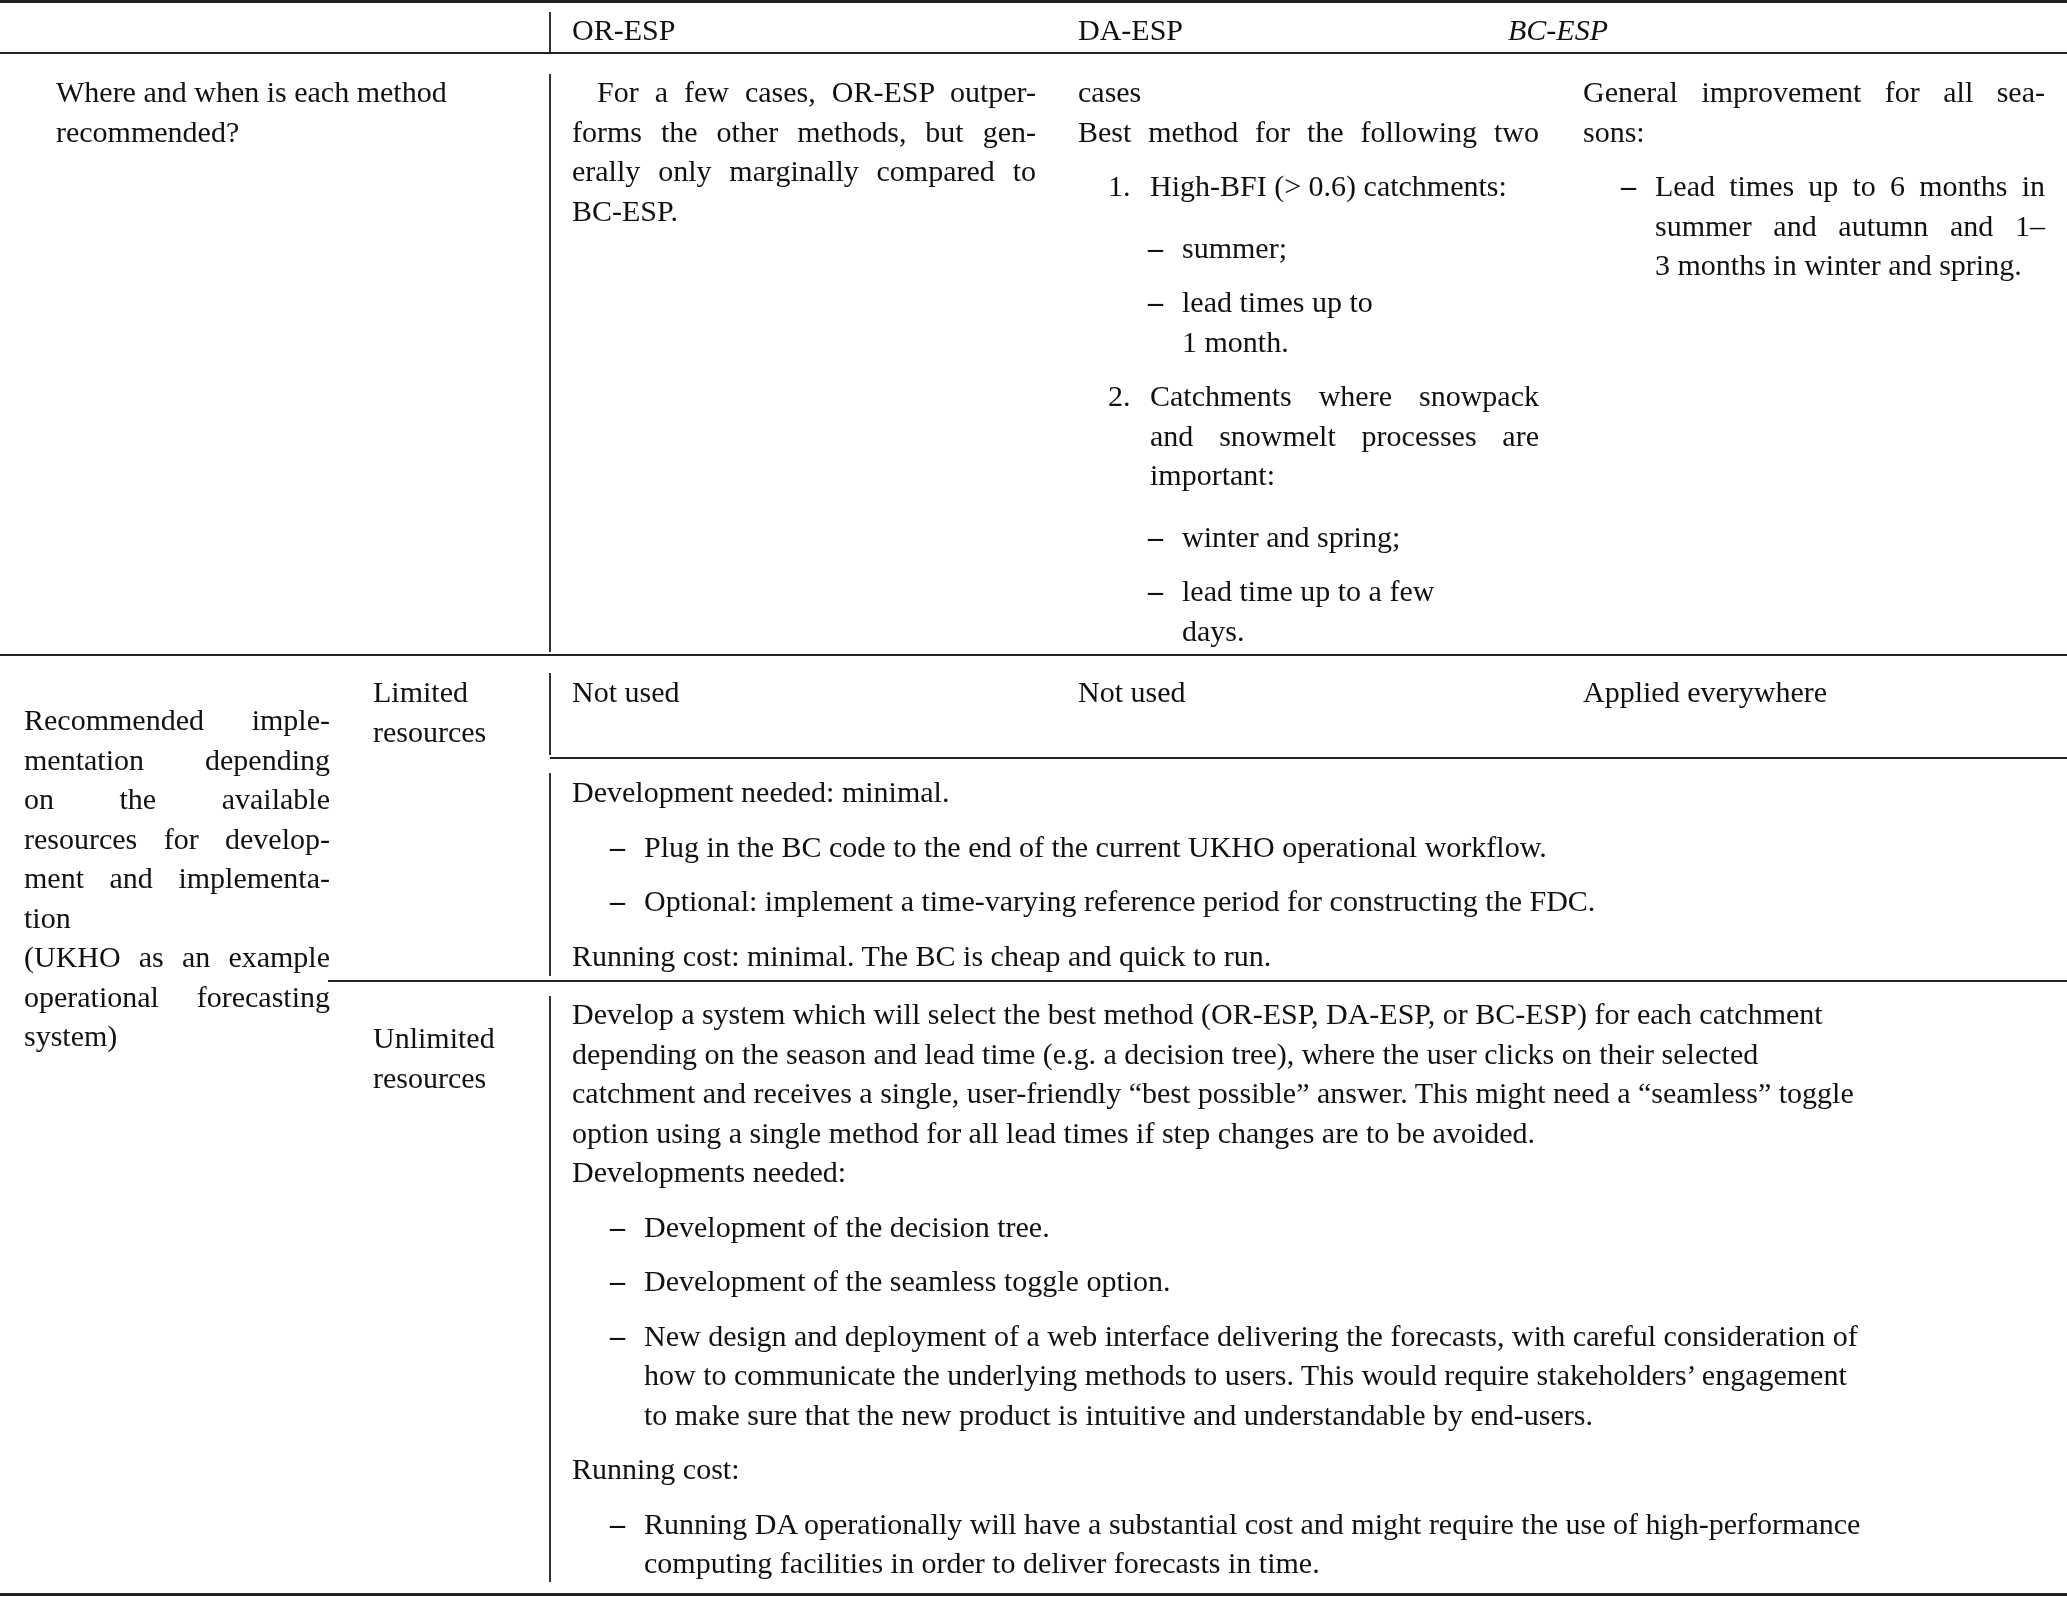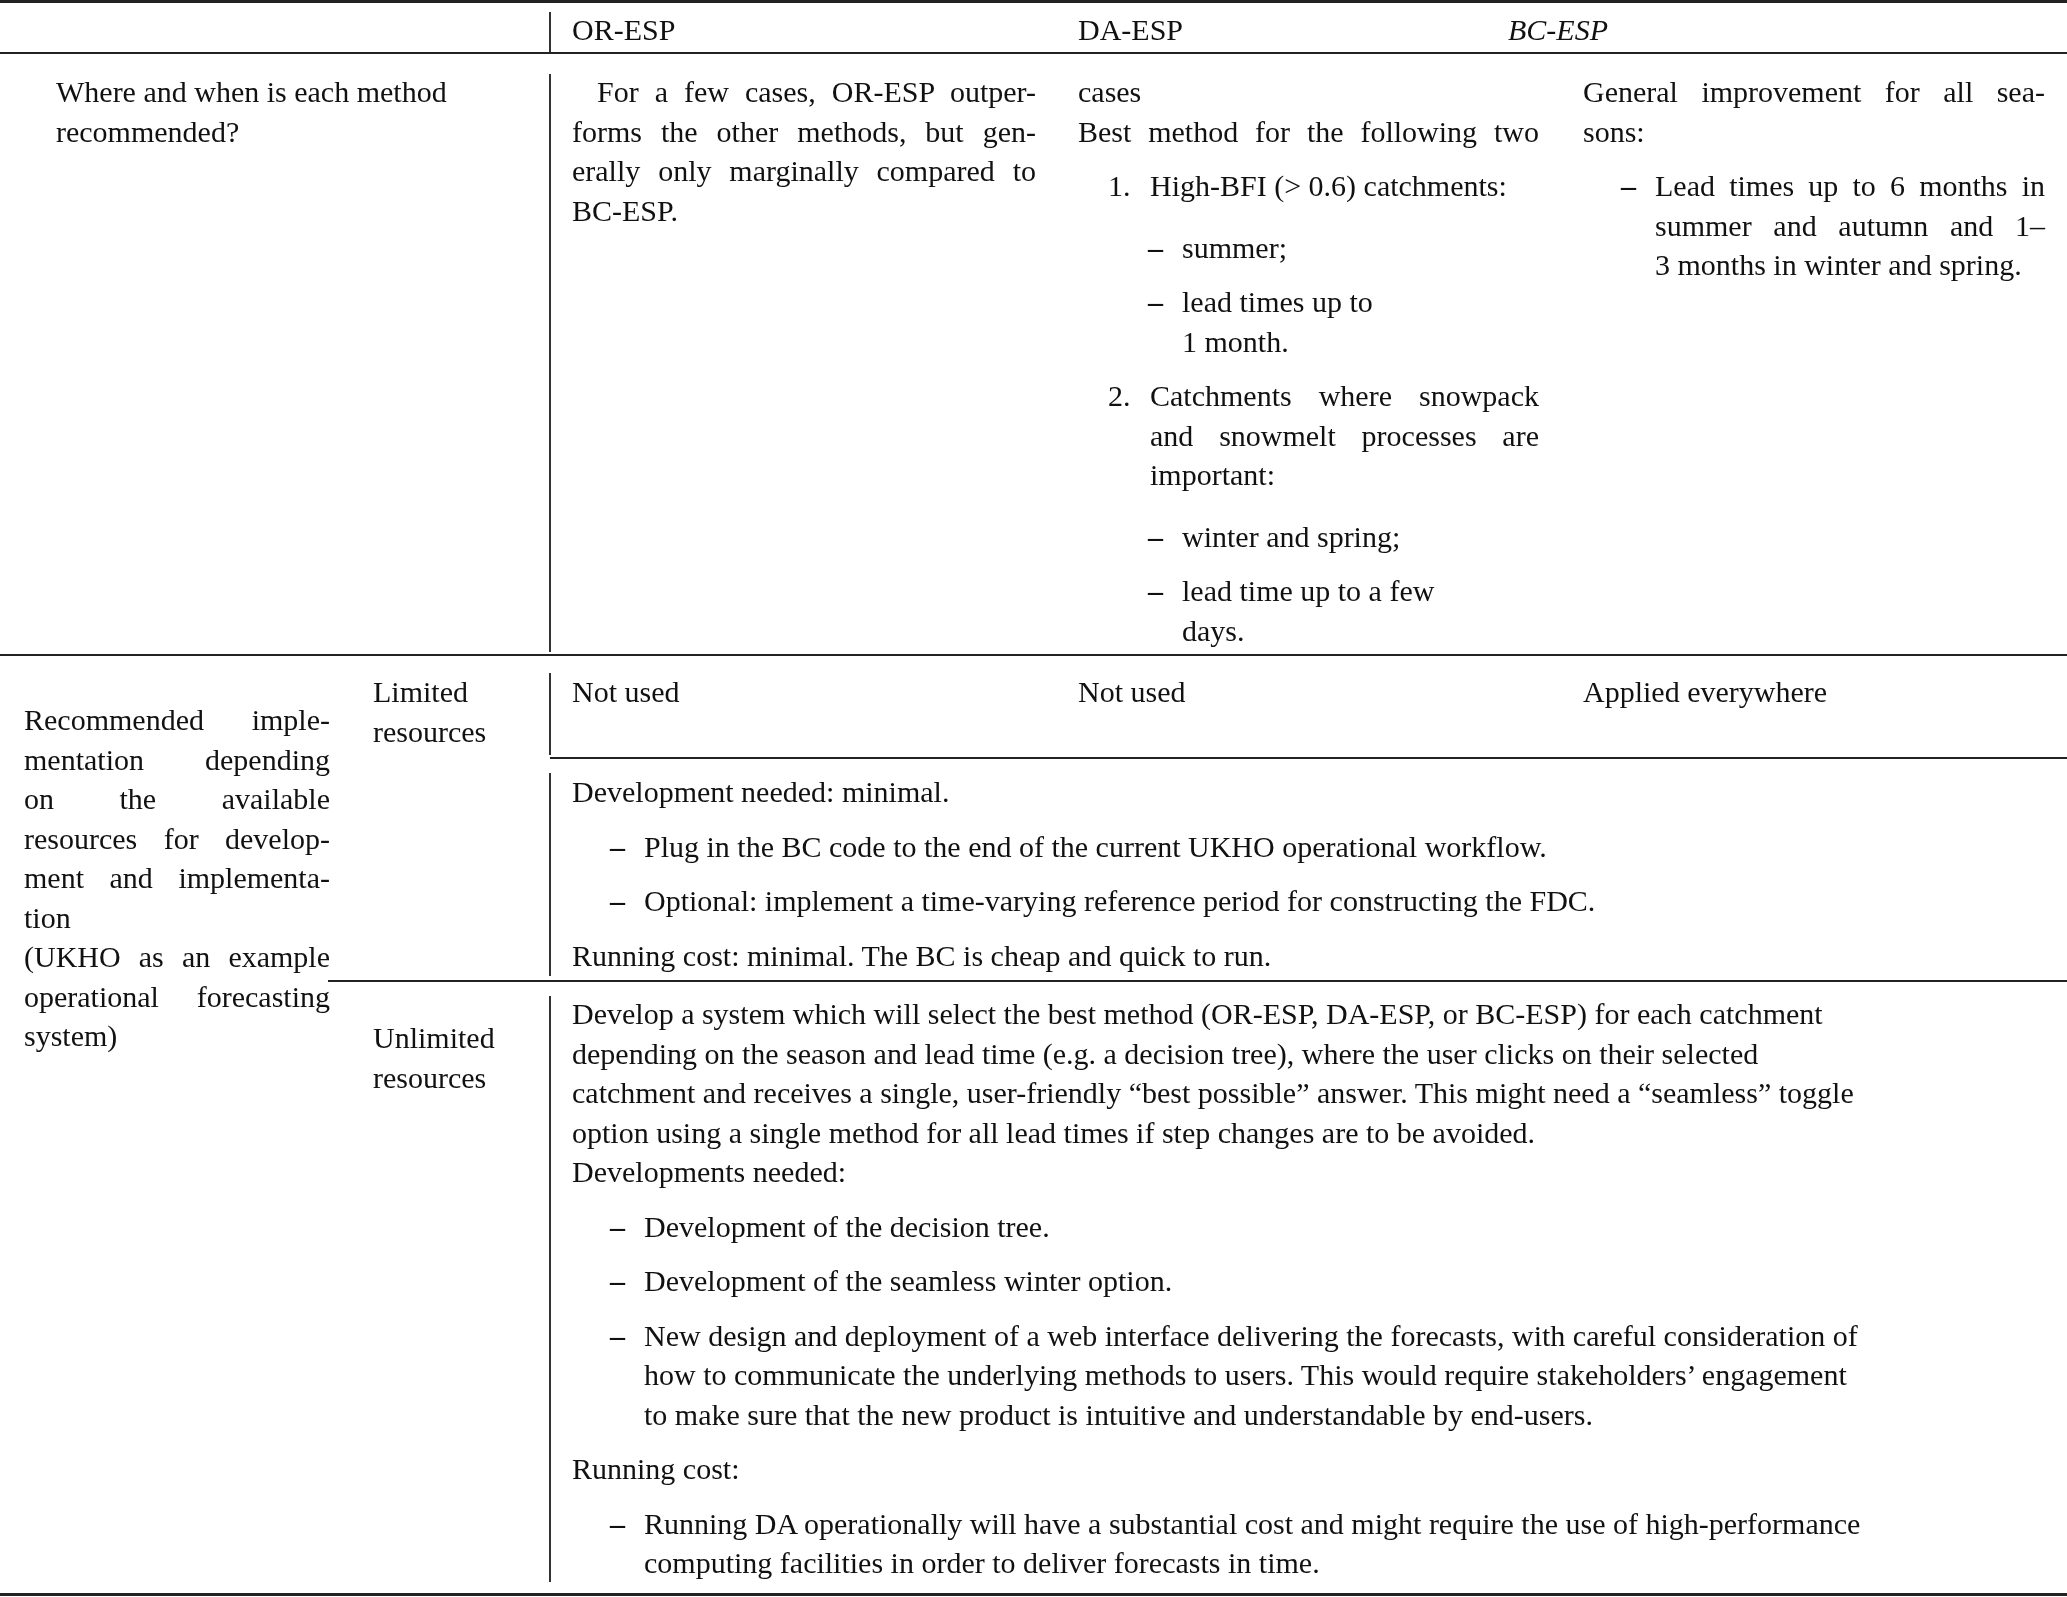--- a/index.html
+++ b/index.html
@@ -144,21 +144,21 @@
   <div>option using a single method for all lead times if step changes are to be avoided.</div>
   <div>Developments needed:</div>
   <div class="gap-s"></div>
   <div class="dash-item">
     <span class="dash">–</span>
     <div>Development of the decision tree.</div>
   </div>
   <div class="gap-s"></div>
   <div class="dash-item">
     <span class="dash">–</span>
-    <div>Development of the seamless winter option.</div>
+    <div>Development of the seamless toggle option.</div>
   </div>
   <div class="gap-s"></div>
   <div class="dash-item">
     <span class="dash">–</span>
     <div>New design and deployment of a web interface delivering the forecasts, with careful consideration of</div>
     <div>how to communicate the underlying methods to users. This would require stakeholders’ engagement</div>
     <div>to make sure that the new product is intuitive and understandable by end-users.</div>
   </div>
   <div class="gap-s"></div>
   <div>Running cost:</div>

